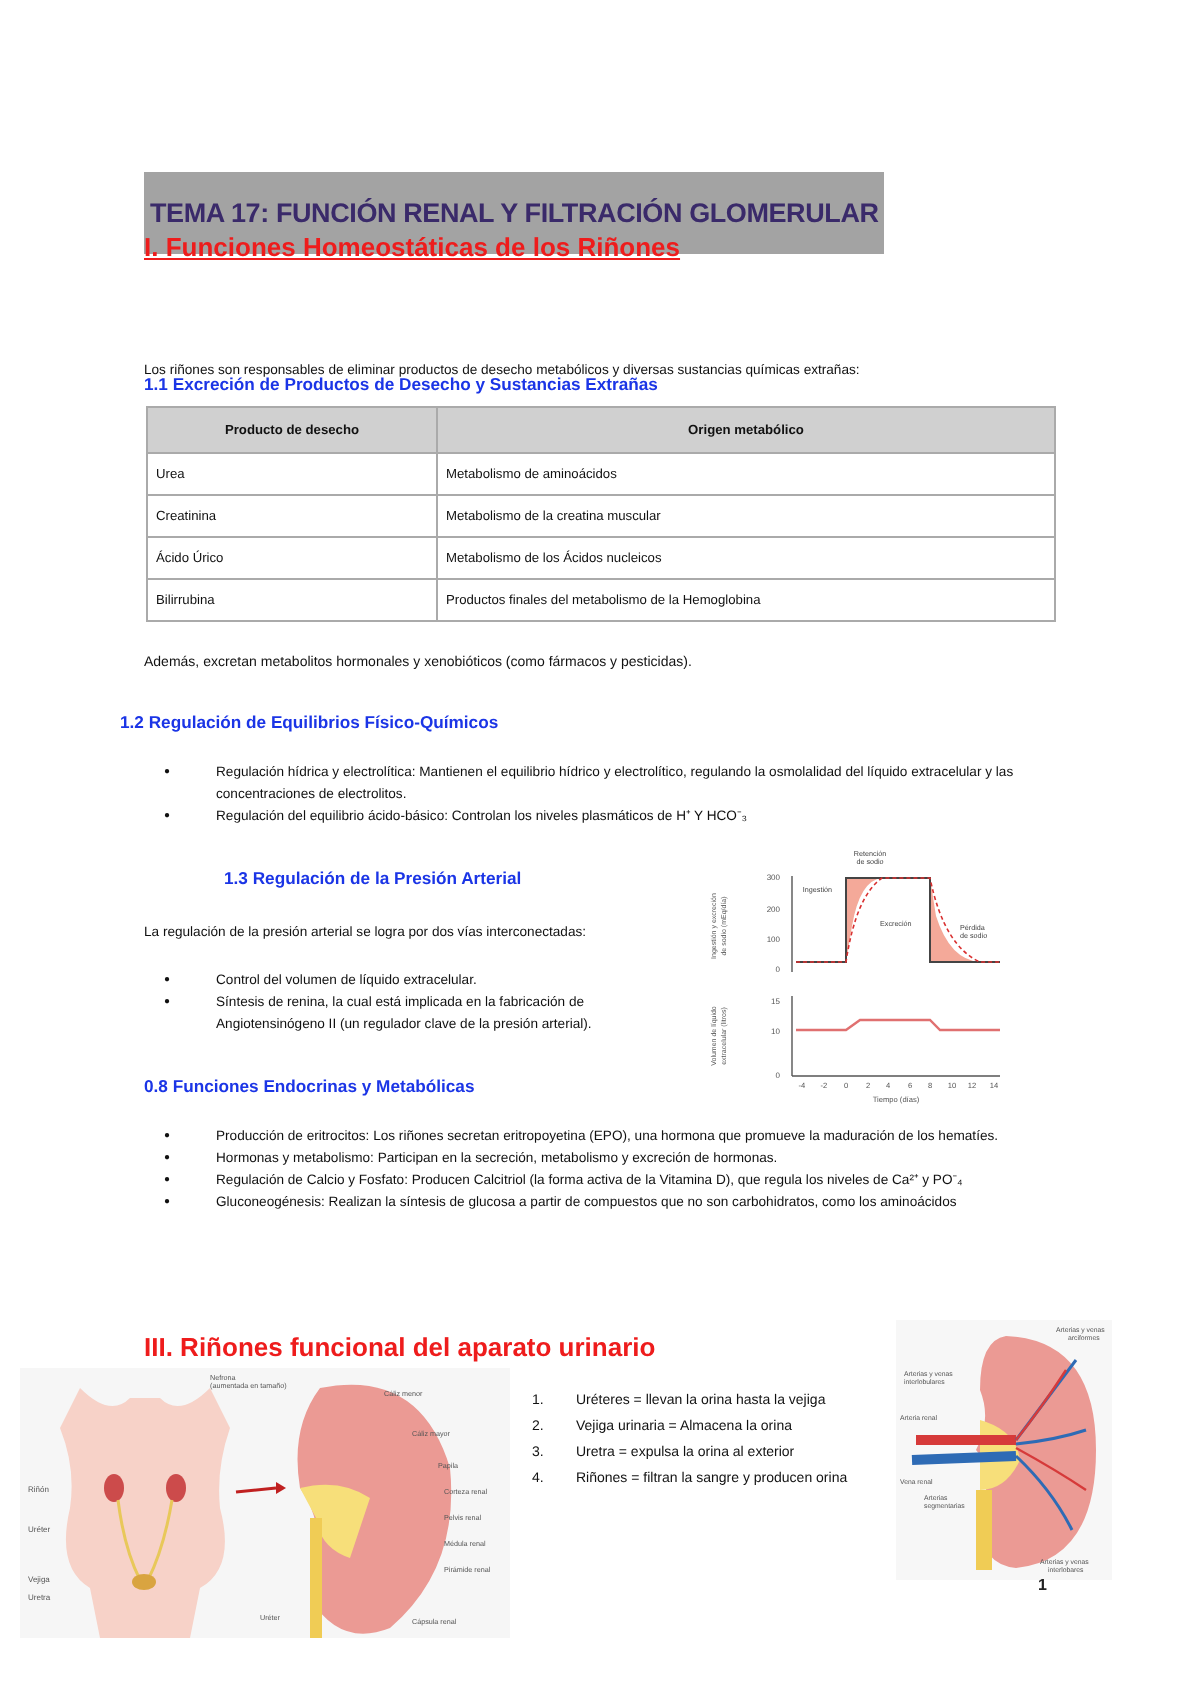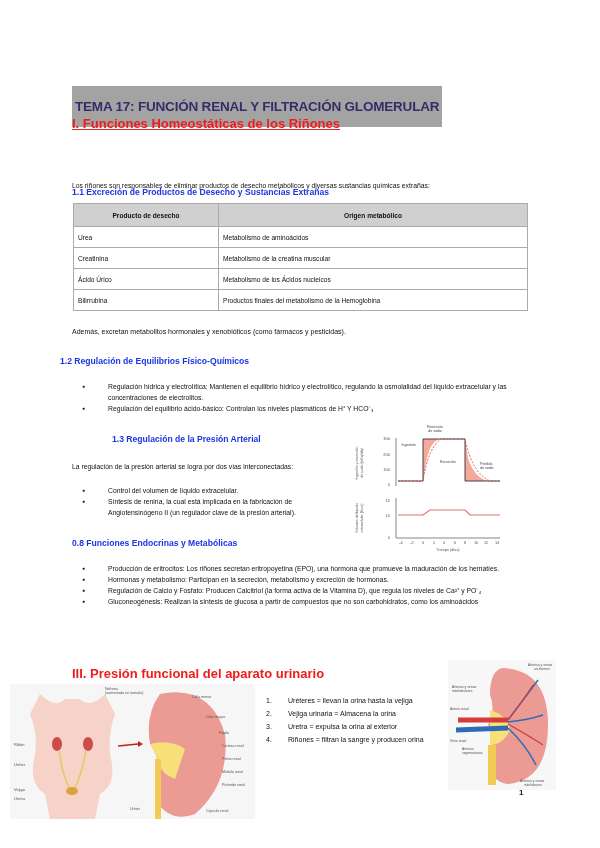--- a/index.html
+++ b/index.html
@@ -120,21 +120,21 @@
 </div>
 
 <div class="abs h2" style="left:72px; top:538px;">0.8 Funciones Endocrinas y Metabólicas</div>
 <ul class="bl" style="left:80px; top:563px; width:455px;">
   <li>Producción de eritrocitos: Los riñones secretan eritropoyetina (EPO), una hormona que promueve la maduración de los hematíes.</li>
   <li>Hormonas y metabolismo: Participan en la secreción, metabolismo y excreción de hormonas.</li>
   <li>Regulación de Calcio y Fosfato: Producen Calcitriol (la forma activa de la Vitamina D), que regula los niveles de Ca²⁺ y PO⁻₄</li>
   <li>Gluconeogénesis: Realizan la síntesis de glucosa a partir de compuestos que no son carbohidratos, como los aminoácidos</li>
 </ul>
 
-<div class="abs h1" style="left:72px; top:666px;">III. Presión funcional del aparato urinario</div>
+<div class="abs h1" style="left:72px; top:666px;">III. Riñones funcional del aparato urinario</div>
 
 <div class="abs" style="left:10px; top:684px; width:245px; height:135px; background:#f6f6f6;">
   <svg width="245" height="135" viewBox="0 0 245 135">
 
     <path d="M30,10 Q45,25 55,15 L70,15 Q80,25 95,10 L105,30 Q98,50 100,70 Q108,100 90,110 L85,135 L40,135 L35,110 Q18,100 25,70 Q28,50 20,30 Z" fill="#f7d2c8"></path>
     <ellipse cx="47" cy="60" rx="5" ry="7" fill="#cc4b4b"></ellipse>
     <ellipse cx="78" cy="60" rx="5" ry="7" fill="#cc4b4b"></ellipse>
     <path d="M49,66 Q52,90 60,106" fill="none" stroke="#e8c85a" stroke-width="1.5"></path>
     <path d="M76,66 Q72,90 64,106" fill="none" stroke="#e8c85a" stroke-width="1.5"></path>
     <ellipse cx="62" cy="107" rx="6" ry="4" fill="#d9a440"></ellipse>

